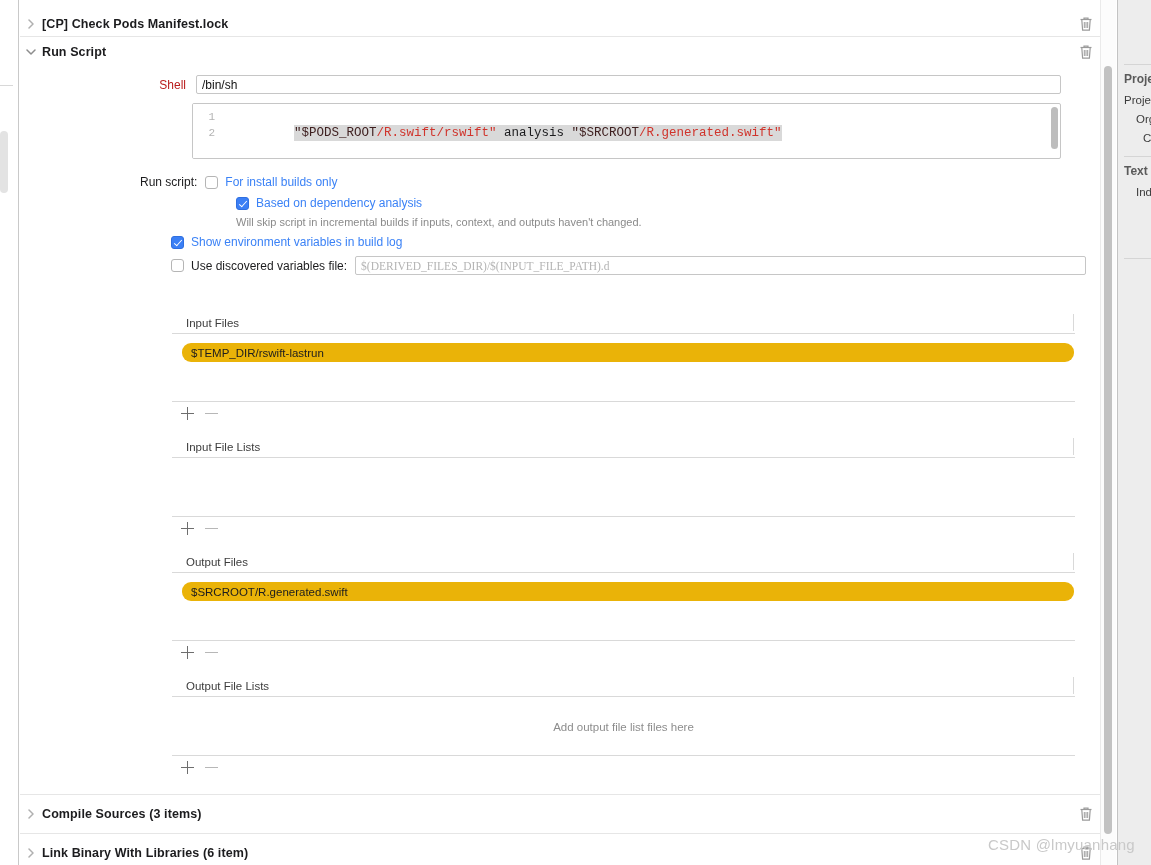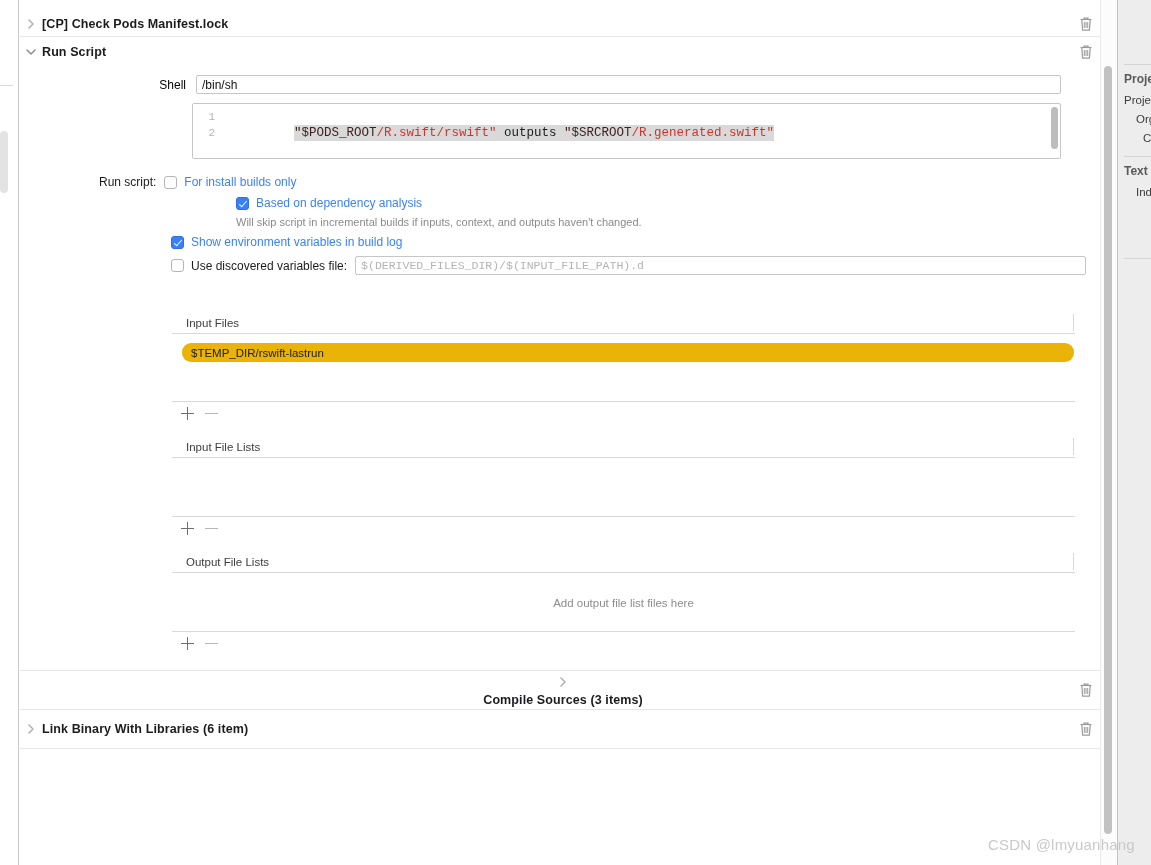--- a/index.html
+++ b/index.html
@@ -55,21 +55,21 @@
   }
   .trash svg { display:block; }
 
   
   .rs-body { position:relative; padding-left:0; }
 
   .row { display:flex; align-items:center; }
 
   .shell-row { margin-top:8px; padding-left:133px; }
   .shell-label {
-    font-size:12px; color:#000000; width:33px; text-align:right; margin-right:10px;
+    font-size:12px; color:#b91c1c; width:33px; text-align:right; margin-right:10px;
   }
   .shell-field {
     flex:1; height:19px; margin-right:45px;
     border:1px solid #c6c6c6; border-radius:2px; background:#fff;
     display:flex; align-items:center; padding:0 5px;
     font-size:12px; color:#111;
   }
 
   
   .editor-wrap {
@@ -106,36 +106,36 @@
     position:relative; margin-right:7px;
   }
   .cb.on { background:#3b7ff5; border-color:#2f6fe0; }
   .cb.on::after {
     content:""; position:absolute; left:4px; top:1px;
     width:3px; height:7px; border:solid #fff;
     border-width:0 1.8px 1.8px 0; transform:rotate(42deg);
   }
   .cb-label { font-size:12px; color:#3b82f6; }
 
-  .runscript-row { margin-top:16px; padding-left:79px;text-align:center; }
+  .runscript-row { margin-top:16px; padding-left:120px;text-align:center; }
   .runscript-label { font-size:12px; color:#1c1c1e; margin-right:8px; }
   .indent-row { margin-top:7px; padding-left:216px; }
   .hint {
     margin-top:6px; padding-left:216px;
     font-size:11px; color:#8a8a8a;
   }
   .env-row { margin-top:7px; padding-left:151px; }
   .dep-row { margin-top:7px; padding-left:151px; }
   .dep-label { font-size:12px; color:#1c1c1e; margin-right:8px; }
   .dep-field {
     flex:1; height:19px; margin-right:20px;
     border:1px solid #c6c6c6; border-radius:2px; background:#fff;
     display:flex; align-items:center; padding:0 5px;
     font-size:11.5px; color:#b4b4b4;
-    font-family:Liberation Mono, monospace;
+    font-family:Liberation Serif, serif;
   }
 
   
   .ftable { margin-top:0; margin-left:152px; margin-right:31px; position:relative; }
   .ftable-head {
     height:22px; display:flex; align-items:center;
     border-bottom:1px solid #d9d9d9; position:relative;
   }
   .ftable-head-title {
     font-size:11.5px; color:#3c3c3c; padding-left:14px;
@@ -256,21 +256,21 @@
           <span>/bin/sh</span>
         </span>
       </div>
 
       <div class="editor-wrap">
         <div class="gutter">
           <div>1</div>
           <div>2</div>
         </div>
         <div class="code-area">
-          <span class="code-line hl"><span class="tok-var">"$PODS_ROOT</span><span class="tok-path">/R.swift/rswift"</span><span class="tok-plain"> outputs </span><span class="tok-var">"$SRCROOT</span><span class="tok-path">/R.generated.swift"</span></span>
+          <span class="code-line hl"><span class="tok-var">"$PODS_ROOT</span><span class="tok-path">/R.swift/rswift"</span><span class="tok-plain"> analysis </span><span class="tok-var">"$SRCROOT</span><span class="tok-path">/R.generated.swift"</span></span>
         </div>
         <div class="editor-scrollbar"></div>
       </div>
 
       <div class="row runscript-row">
         <span class="runscript-label">Run script:</span>
         <span class="cb"></span>
         <span class="cb-label">For install builds only</span>
       </div>
 
@@ -313,39 +313,52 @@
           <span class="ftable-head-title">Input File Lists</span>
           <span class="col-sep"></span>
         </div>
         <div class="ftable-body" style="height:58px;"></div>
         <div class="ftable-foot">
           <span class="pm-btn pm-plus"></span>
           <span class="pm-btn pm-minus"></span>
         </div>
       </div>
 
+      <div class="ftable" style="margin-top:11px;">
+        <div class="ftable-head">
+          <span class="ftable-head-title">Output Files</span>
+          <span class="col-sep"></span>
+        </div>
+        <div class="ftable-body" style="height:58px;">
+          <div class="frow">$SRCROOT/R.generated.swift</div>
+        </div>
+        <div class="ftable-foot">
+          <span class="pm-btn pm-plus"></span>
+          <span class="pm-btn pm-minus"></span>
+        </div>
+      </div>
 
       <div class="ftable" style="margin-top:11px;">
         <div class="ftable-head">
           <span class="ftable-head-title">Output File Lists</span>
           <span class="col-sep"></span>
         </div>
         <div class="ftable-body" style="height:58px;padding-top:24px;">
           <div class="fempty">Add output file list files here</div>
         </div>
         <div class="ftable-foot">
           <span class="pm-btn pm-plus"></span>
           <span class="pm-btn pm-minus"></span>
         </div>
       </div>
 
       <div class="sec-div" style="margin-top:15px;"></div>
     </div>
 
-    <div class="phase-row" style="height:39px;flex-direction:column;">
+    <div class="phase-row" style="height:39px;">
       <span class="tri">
         <svg width="8" height="10" viewBox="0 0 8 10">
             <path d="M2 1 L6 5 L2 9" fill="none" stroke="#b0b0b0" stroke-width="1.5" stroke-linecap="round" stroke-linejoin="round"></path>
           </svg>
       </span>
       <span class="phase-title">Compile Sources (3 items)</span>
       <span class="trash">
         <svg width="14" height="16" viewBox="0 0 14 16">
           <path d="M1.5 3.5 h11" stroke="#9b9b9b" stroke-width="1.2" fill="none"></path>
           <path d="M5 3.5 v-1.3 h4 v1.3" stroke="#9b9b9b" stroke-width="1.2" fill="none"></path>

